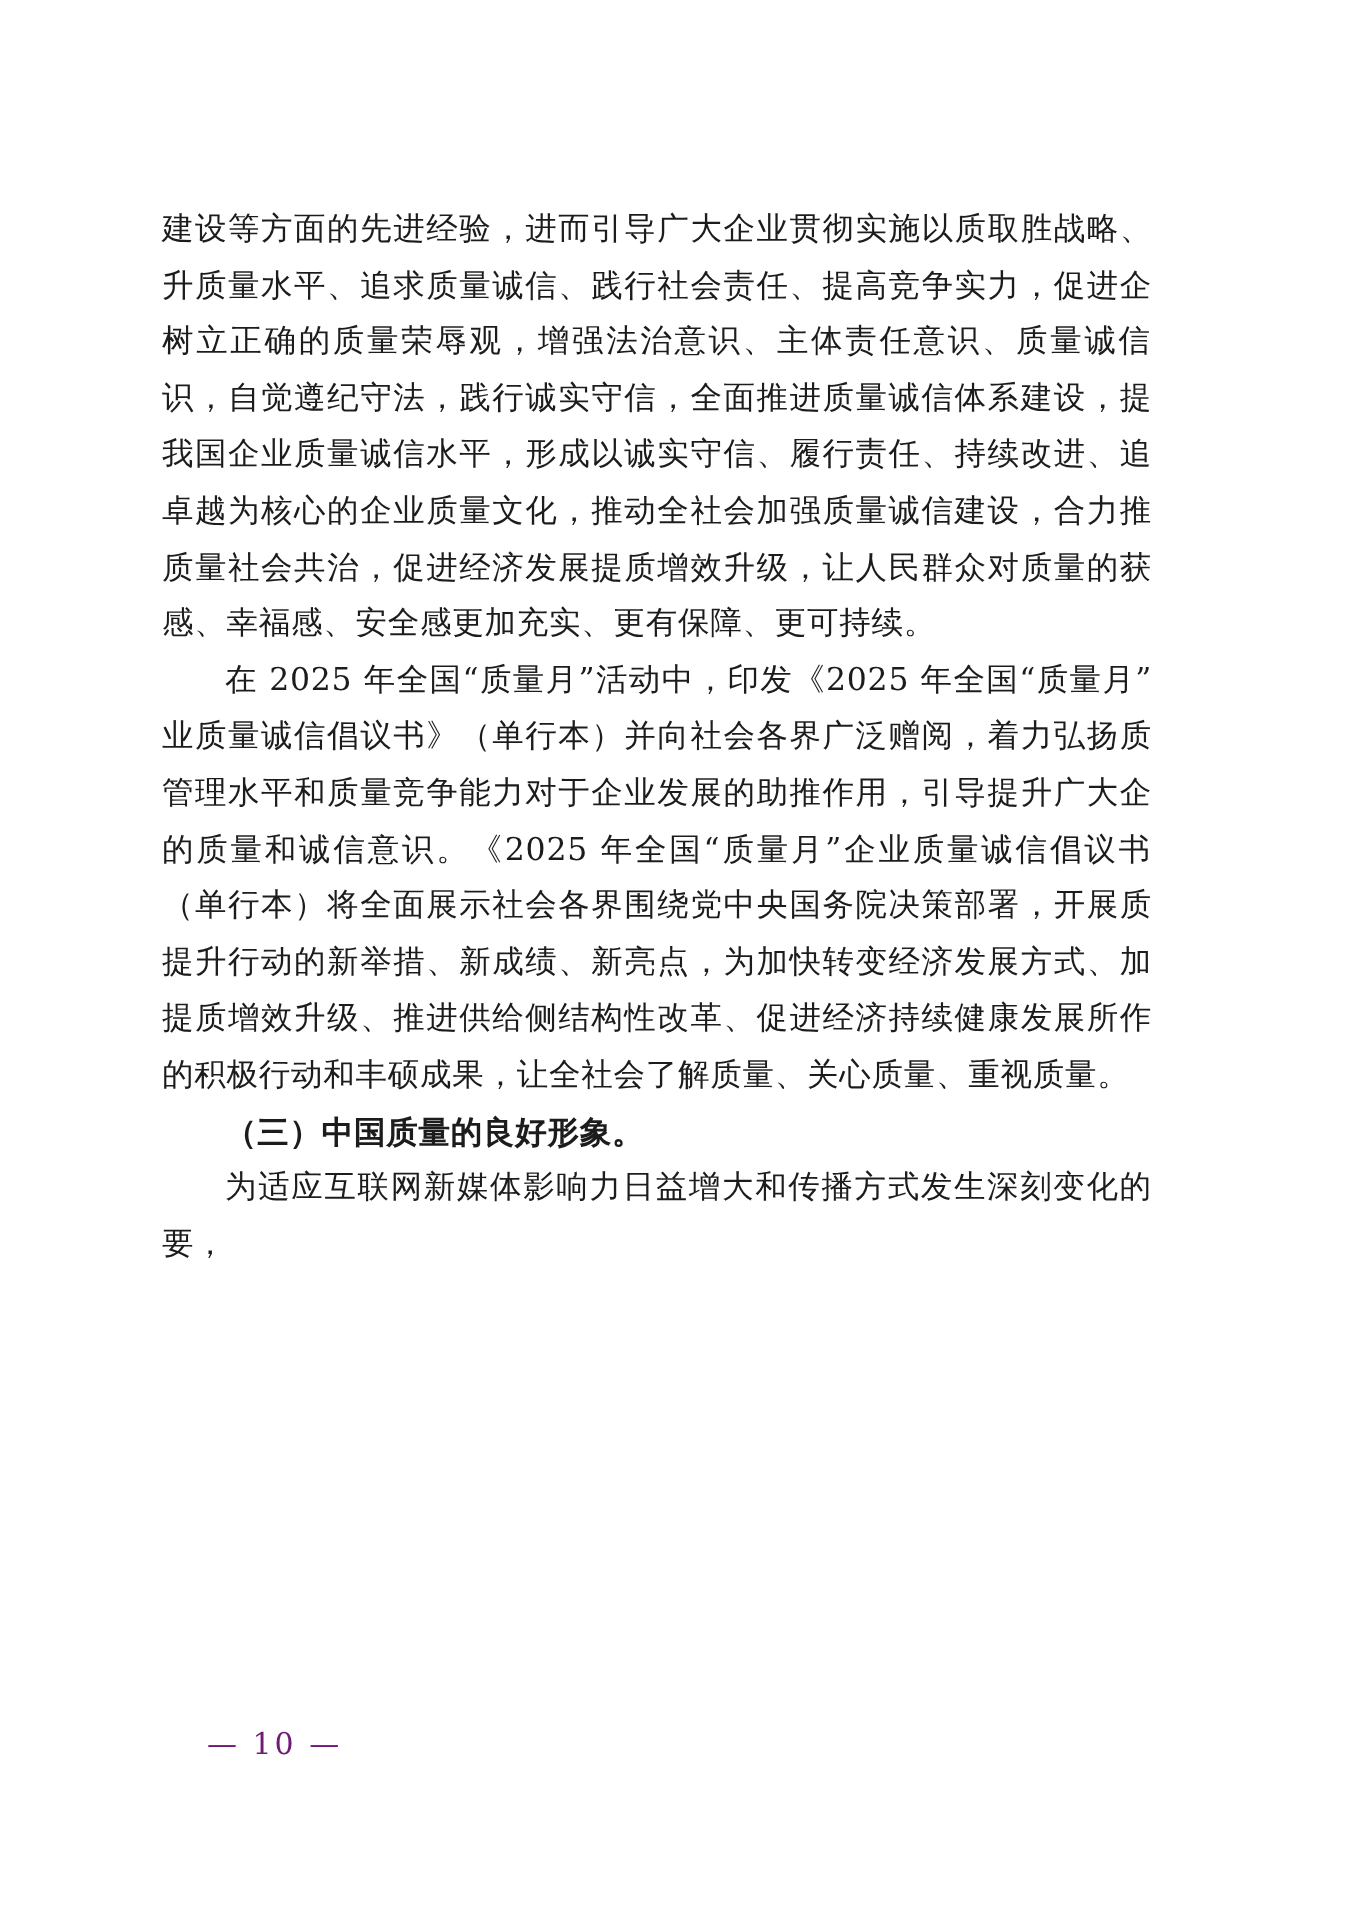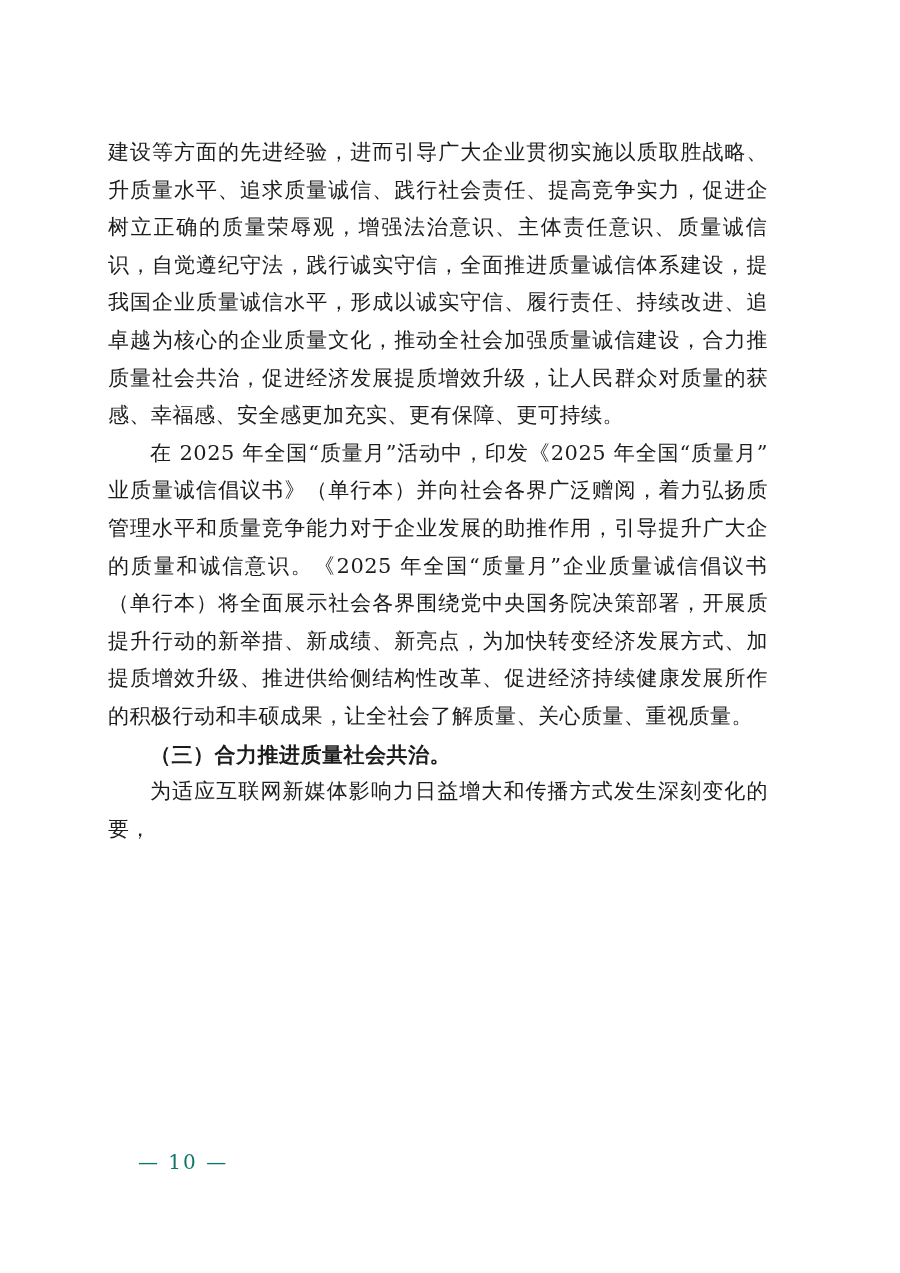--- a/index.html
+++ b/index.html
@@ -38,28 +38,28 @@
   .text-block p.heading {
     font-weight: bold;
   }
   .page-number {
     position: absolute;
     left: 138px;
     top: 1148px;
     font-size: 20px;
     line-height: 28px;
     letter-spacing: 2px;
-    color: #0f766e;
+    color: #701a75;
     font-family: "DejaVu Serif", "Liberation Serif", serif;
   }
 </style>
 </head>
 <body>
 
 <div class="page">
   <div class="text-block">
     <p class="no-indent">建设等方面的先进经验，进而引导广大企业贯彻实施以质取胜战略、提升质量水平、追求质量诚信、践行社会责任、提高竞争实力，促进企业树立正确的质量荣辱观，增强法治意识、主体责任意识、质量诚信意识，自觉遵纪守法，践行诚实守信，全面推进质量诚信体系建设，提高我国企业质量诚信水平，形成以诚实守信、履行责任、持续改进、追求卓越为核心的企业质量文化，推动全社会加强质量诚信建设，合力推进质量社会共治，促进经济发展提质增效升级，让人民群众对质量的获得感、幸福感、安全感更加充实、更有保障、更可持续。</p>
     <p>在 2025 年全国“质量月”活动中，印发《2025 年全国“质量月”企业质量诚信倡议书》（单行本）并向社会各界广泛赠阅，着力弘扬质量管理水平和质量竞争能力对于企业发展的助推作用，引导提升广大企业的质量和诚信意识。《2025 年全国“质量月”企业质量诚信倡议书》（单行本）将全面展示社会各界围绕党中央国务院决策部署，开展质量提升行动的新举措、新成绩、新亮点，为加快转变经济发展方式、加快提质增效升级、推进供给侧结构性改革、促进经济持续健康发展所作出的积极行动和丰硕成果，让全社会了解质量、关心质量、重视质量。</p>
-    <p class="heading">（三）合力推进质量社会共治。</p>
+    <p class="heading">（三）中国质量的良好形象。</p>
     <p>为适应互联网新媒体影响力日益增大和传播方式发生深刻变化的需要，</p>
   </div>
   <div class="page-number">— 10 —</div>
 </div>
 
 </body></html>

